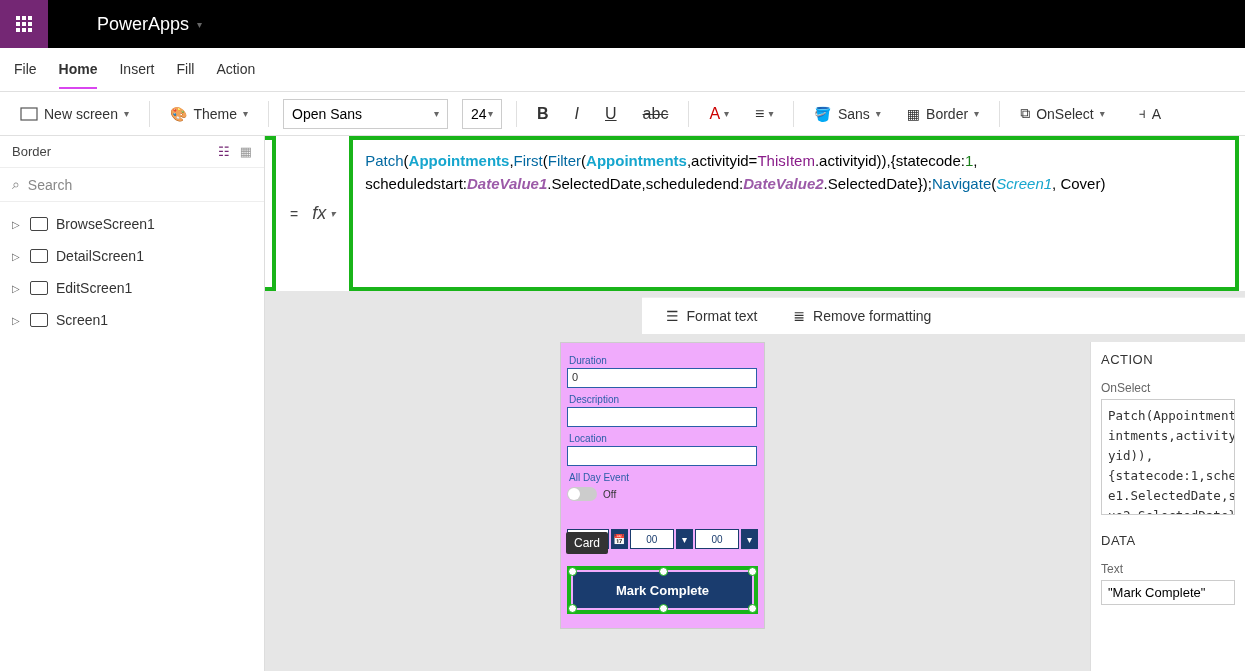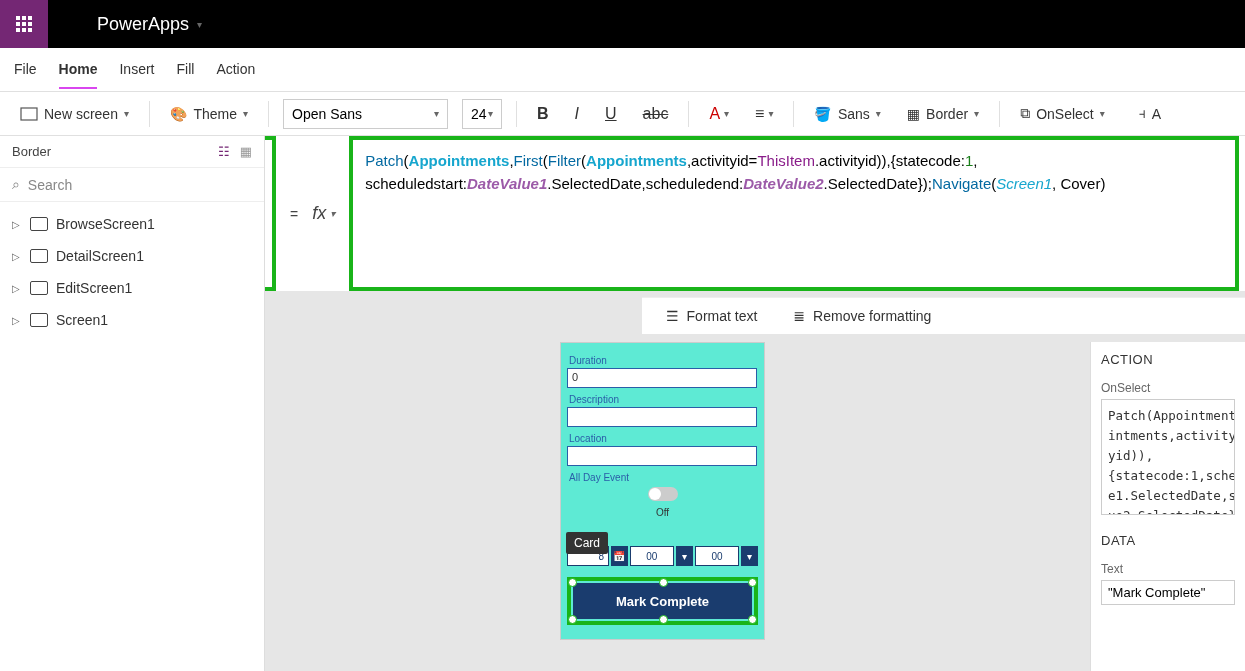--- a/index.html
+++ b/index.html
@@ -54,37 +54,37 @@
 .screens-panel { position: absolute; top: 136px; left: 0; width: 265px; background: #fff; border-right: 1px solid #ddd; bottom: 0; }
 .screens-hdr { display: flex; align-items: center; justify-content: space-between; padding: 8px 12px; font-size: 13px; color: #444; border-bottom:1px solid #eee;}
 .screens-hdr-icons { display: flex; gap: 10px; color: #742774; }
 .search-row { display: flex; align-items: center; gap: 8px; padding: 8px 12px; color: #888; font-size: 14px; border-bottom:1px solid #eee;}
 .tree { padding: 6px 0; }
 .tree-item { display: flex; align-items: center; gap: 8px; padding: 8px 12px; font-size: 14px; color: #333; cursor:pointer; }
 .tree-caret { font-size: 10px; color: #666; width: 10px; }
 .screen-icon { width: 18px; height: 14px; border: 1.5px solid #444; border-radius: 2px; }
 
 
-.canvas { position: absolute; top: 342px; left: 560px; width: 205px; background: #5eead4; border: 1px solid #ccc; padding: 6px 6px 14px 6px; }
+.canvas { position: absolute; top: 342px; left: 560px; width: 205px; background: #f0abfc; border: 1px solid #ccc; padding: 6px 6px 14px 6px; }
 .fld-lbl { font-size: 10px; color: #2a5ea8; margin: 6px 0 2px 2px; }
 .fld-input { width: 190px; height: 20px; border: 1px solid #2a5ea8; background: #fff; }
 .fld-val { font-size: 11px; padding: 2px 4px; color:#333; }
-.toggle-row { display: flex; align-items: center; gap: 6px; margin-top: 4px; flex-direction: column; }
+.toggle-row { display: flex; align-items: center; gap: 6px; margin-top: 4px; }
 .toggle { width: 30px; height: 14px; border-radius: 8px; background: #ccc; position: relative; }
 .toggle::after { content:""; position:absolute; width:12px; height:12px; background:#fff; border-radius:50%; top:1px; left:1px; }
 .off-lbl { font-size: 10px; color: #333; }
 .card-tip { position: absolute; background: #333; color:#fff; font-size: 12px; padding: 4px 8px; border-radius: 2px; top: 189px; left: 5px; }
 .date-row { display: flex; gap: 2px; margin-top: 28px; }
 .date-cell { background: #fff; border: 1px solid #1a3c6e; height: 20px; font-size: 10px; display:flex; align-items:center; justify-content:center; color:#1a3c6e; }
 .date-cell.dk { background: #1a3c6e; color: #fff; }
 .date-cell.w1 { width: 50px; }
 .date-cell.w2 { width: 20px; }
 .date-cell.w3 { width: 54px; }
 
-.btn-outer { border: 4px solid #19b419; margin-top: 11px; padding: 2px; position: relative; }
+.btn-outer { border: 4px solid #19b419; margin-top: 17px; padding: 2px; position: relative; }
 .mark-btn { background: #1a3c6e; color: #fff; height: 36px; display: flex; align-items: center; justify-content: center; font-size: 13px; font-weight: 600; position: relative; }
 .handle { width: 9px; height: 9px; background: #fff; border: 1px solid #19b419; border-radius: 50%; position: absolute; }
 
 
 .right-panel { position: absolute; top: 342px; right: 0; width: 155px; background: #fff; border-left: 1px solid #ddd; bottom: 0; padding: 10px 10px 0 10px; font-size: 13px; }
 .rp-hdr { font-size: 13px; color: #333; font-weight: 400; margin-bottom: 14px; letter-spacing: 0.5px; }
 .rp-lbl { font-size: 12px; color: #666; margin-bottom: 4px; }
 .rp-code { border: 1px solid #ccc; padding: 6px; font-family: Consolas, monospace; font-size: 12.5px; line-height: 1.6; color: #333; margin-bottom: 18px; white-space: pre-wrap; overflow: hidden; height: 116px;}
 .rp-text-input { border: 1px solid #ccc; padding: 4px 6px; font-size: 13px; margin-top:2px;}
 

